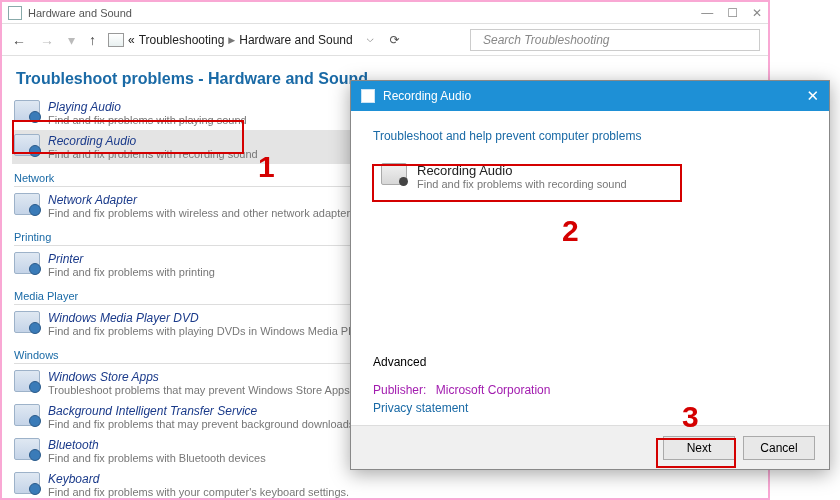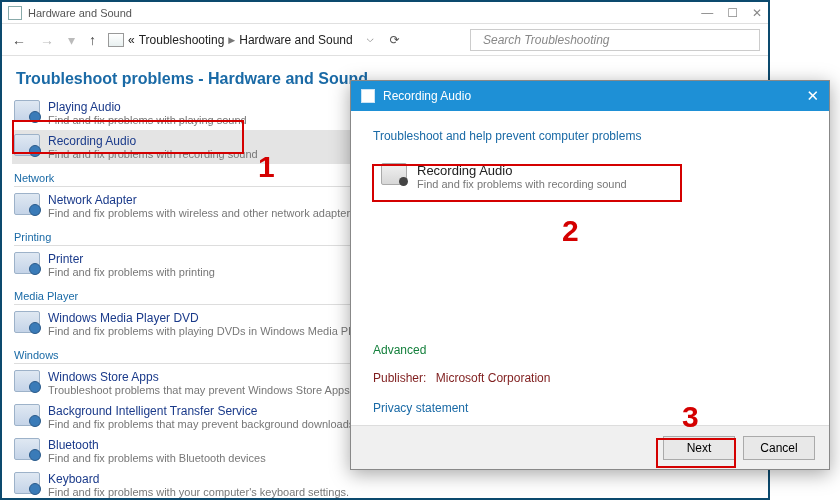--- a/index.html
+++ b/index.html
@@ -1,17 +1,17 @@
 <!DOCTYPE html>
 <html><head>
 <meta charset="utf-8">
 <style>
 * { margin: 0; padding: 0; box-sizing: border-box; font-family: "Segoe UI", Tahoma, sans-serif; }
 html, body { width: 840px; height: 500px; overflow: hidden; }
-.window { width: 770px; height: 500px; border: 2px solid #0c4a6e; background: #fff; position: relative; }
+.window { width: 770px; height: 500px; border: 2px solid #f9a8d4; background: #fff; position: relative; }
 
 .titlebar { height: 22px; display: flex; align-items: center; padding: 0 6px; border-bottom: 1px solid #e0e0e0; font-size: 11px; color: #555; }
 .titlebar .sysicon { width: 14px; height: 14px; margin-right: 6px; background: #fff; border: 1px solid #8aa; display: inline-block; }
 .titlebar .winctrls { margin-left: auto; display: flex; gap: 14px; color: #888; font-size: 12px; }
 .titlebar .winctrls span { cursor: default; }
 
 .navbar { height: 32px; display: flex; align-items: center; padding: 0 8px; gap: 10px; border-bottom: 1px solid #e0e0e0; font-size: 12px; }
 .navbar .arrow { color: #444; font-size: 14px; padding: 0 2px; }
 .navbar .arrow.dis { color: #bbb; }
 .navbar .crumbbox { display: flex; align-items: center; gap: 4px; flex: 0 0 auto; }
@@ -21,42 +21,42 @@
 .navbar .refresh { margin-left: 6px; color: #555; }
 .navbar .searchbox { margin-left: auto; width: 290px; height: 22px; border: 1px solid #ccc; padding: 0 12px; display: flex; align-items: center; color: #888; font-size: 12px; font-style: italic; }
 
 .content { position: absolute; top: 56px; left: 0; right: 0; bottom: 0; overflow: hidden; padding: 8px 10px; }
 .page-title { font-size: 16px; color: #1a6aa6; font-weight: 700; margin: 4px 0 8px 4px; }
 
 .cat { font-size: 11px; color: #1a6aa6; margin: 8px 0 2px 2px; border-bottom: 1px solid #ddd; padding-bottom: 2px; }
 .item { display: flex; align-items: flex-start; gap: 8px; padding: 4px 2px; }
 .item .ico { width: 26px; height: 22px; flex: 0 0 26px; background: linear-gradient(#dfe8f2,#c5d4e8); border: 1px solid #9db2c9; border-radius: 2px; position: relative; }
 .item .ico::after { content: ""; position: absolute; right: -2px; bottom: -2px; width: 10px; height: 10px; background: #3a7bb8; border: 1px solid #2a5a8a; border-radius: 50%; }
-.item .txt .t { font-size: 12px; color: #1a3a8a; }
+.item .txt .t { font-size: 12px; color: #1a3a8a; font-style: italic; }
 .item .txt .d { font-size: 11px; color: #777; }
 .item.sel { background: #e4e4e4; }
 
 .redbox { border: 2px solid #d40000; }
 .redlabel { position: absolute; font: bold 30px/1 Arial; color: #d40000; z-index: 50; }
 
 
 .dialog { position: absolute; left: 348px; top: 78px; width: 480px; height: 390px; background: #fff; border: 1px solid #888; box-shadow: 0 4px 18px rgba(0,0,0,.35); z-index: 40; display: flex; flex-direction: column; }
 .dlg-title { height: 30px; background: #1e90d6; color: #fff; display: flex; align-items: center; padding: 0 10px; font-size: 12px; }
 .dlg-title .dico { width: 14px; height: 14px; background: #fff; margin-right: 8px; border: 1px solid #cce4f5; }
 .dlg-title .close { margin-left: auto; font-size: 15px; cursor: default; }
 .dlg-body { flex: 1; padding: 18px 22px 10px; position: relative; }
 .dlg-h { font-size: 12px; color: #1a6aa6; margin-bottom: 14px; }
 .dlg-item { display: flex; gap: 10px; padding: 6px 8px; }
 .dlg-item .ico { width: 26px; height: 22px; flex: 0 0 26px; background: linear-gradient(#f1f1f1,#d7d7d7); border: 1px solid #aaa; border-radius: 2px; position: relative; }
 .dlg-item .ico::after { content: ""; position: absolute; right: -2px; bottom: -2px; width: 9px; height: 9px; background: #444; border-radius: 50%; }
 .dlg-item .t { font-size: 13px; color: #222; }
 .dlg-item .d { font-size: 11px; color: #777; }
 .dlg-links { position: absolute; left: 22px; bottom: 10px; font-size: 12px; }
-.dlg-links .adv { color: #15803d; margin-bottom: 14px; display: block; }
-.dlg-links .pub { color: #7f1d1d; margin-bottom: 16px; }
+.dlg-links .adv { color: #000000; margin-bottom: 14px; display: block; }
+.dlg-links .pub { color: #a21caf; margin-bottom: 4px; }
 .dlg-links .priv { color: #1a6aa6; }
 .dlg-footer { height: 44px; background: #f0f0f0; border-top: 1px solid #ddd; display: flex; align-items: center; justify-content: flex-end; gap: 8px; padding: 0 14px; }
 .dlg-footer button { width: 72px; height: 24px; font-size: 12px; background: #e8e8e8; border: 1px solid #aaa; cursor: default; }
 
 
 #r1 { position: absolute; left: 10px; top: 118px; width: 232px; height: 34px; z-index: 30; pointer-events:none; }
 #r2 { position: absolute; left: 370px; top: 162px; width: 310px; height: 38px; z-index: 45; pointer-events:none; }
 #r3 { position: absolute; left: 654px; top: 436px; width: 80px; height: 30px; z-index: 45; pointer-events:none; }
 </style>
 </head>

